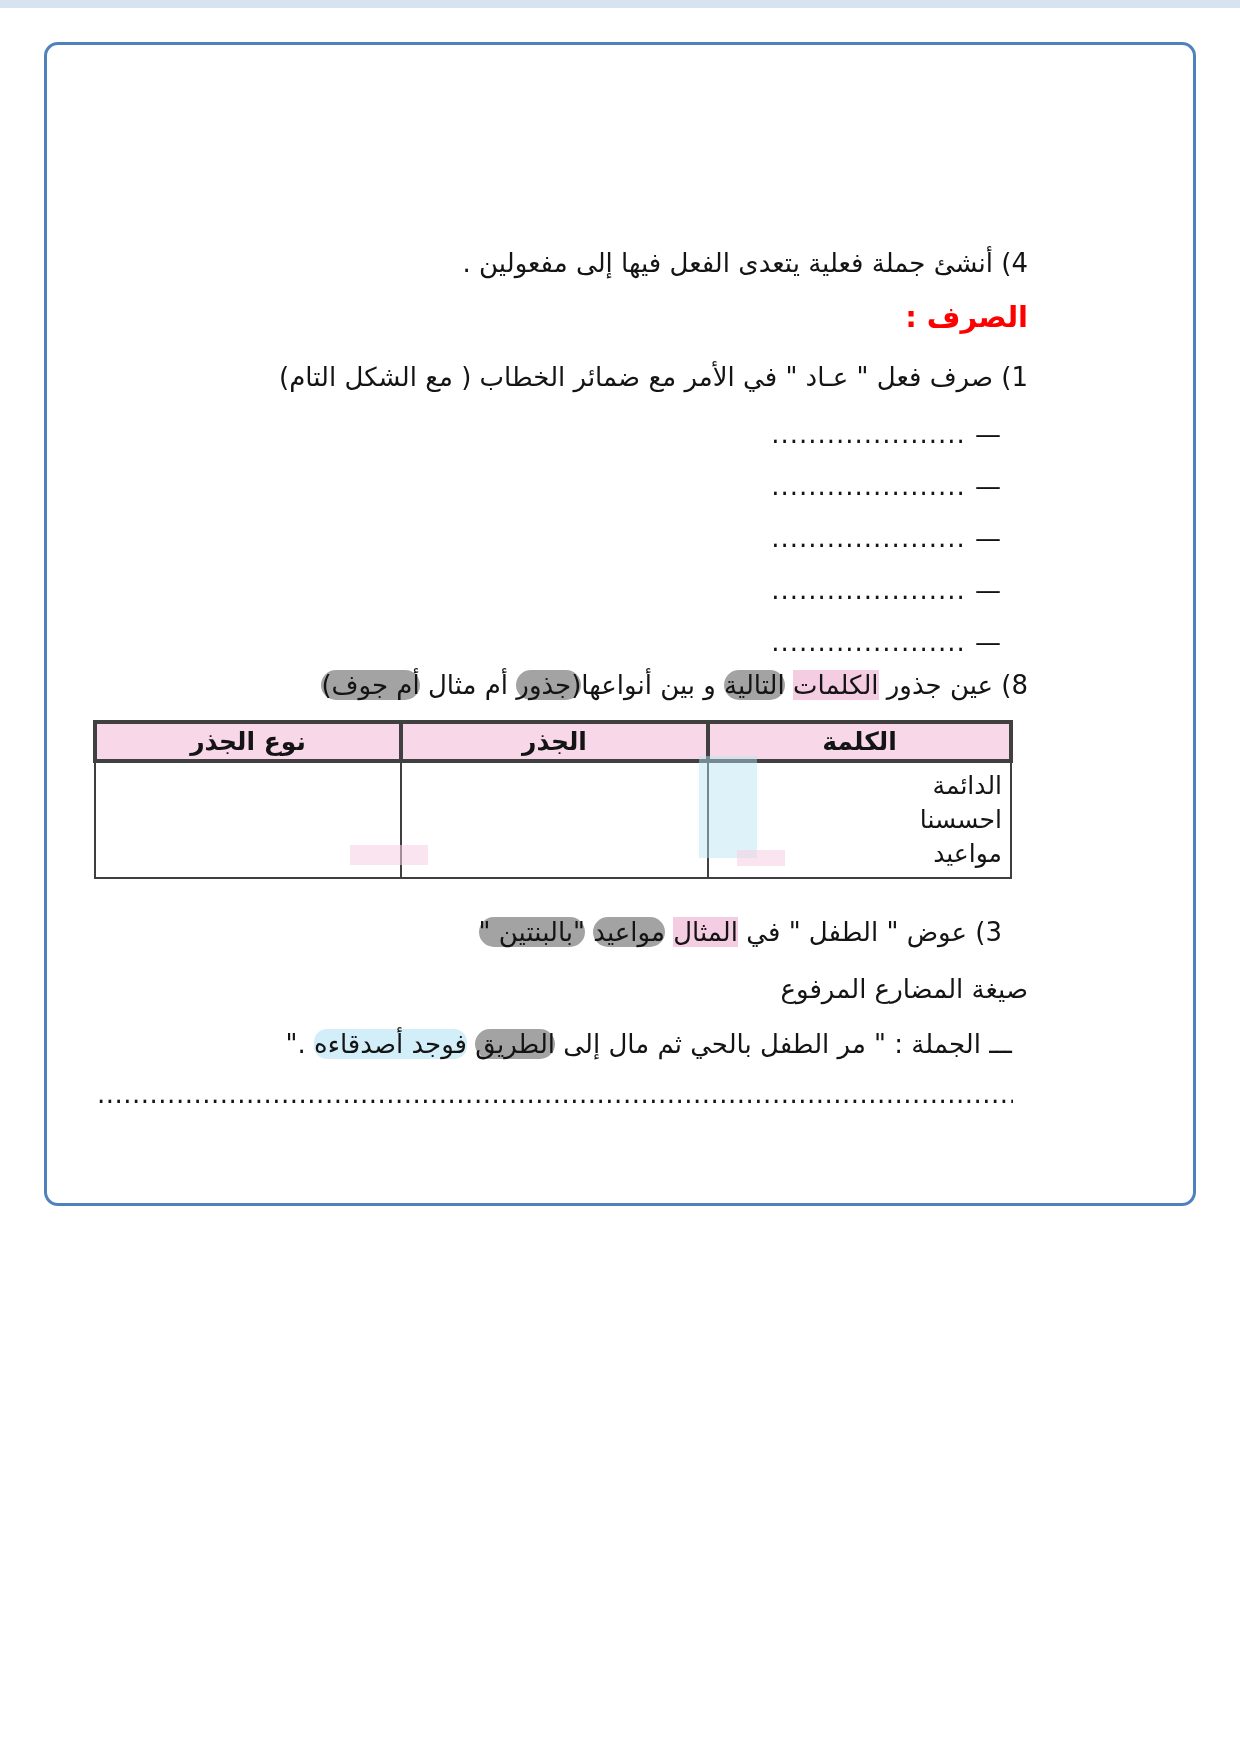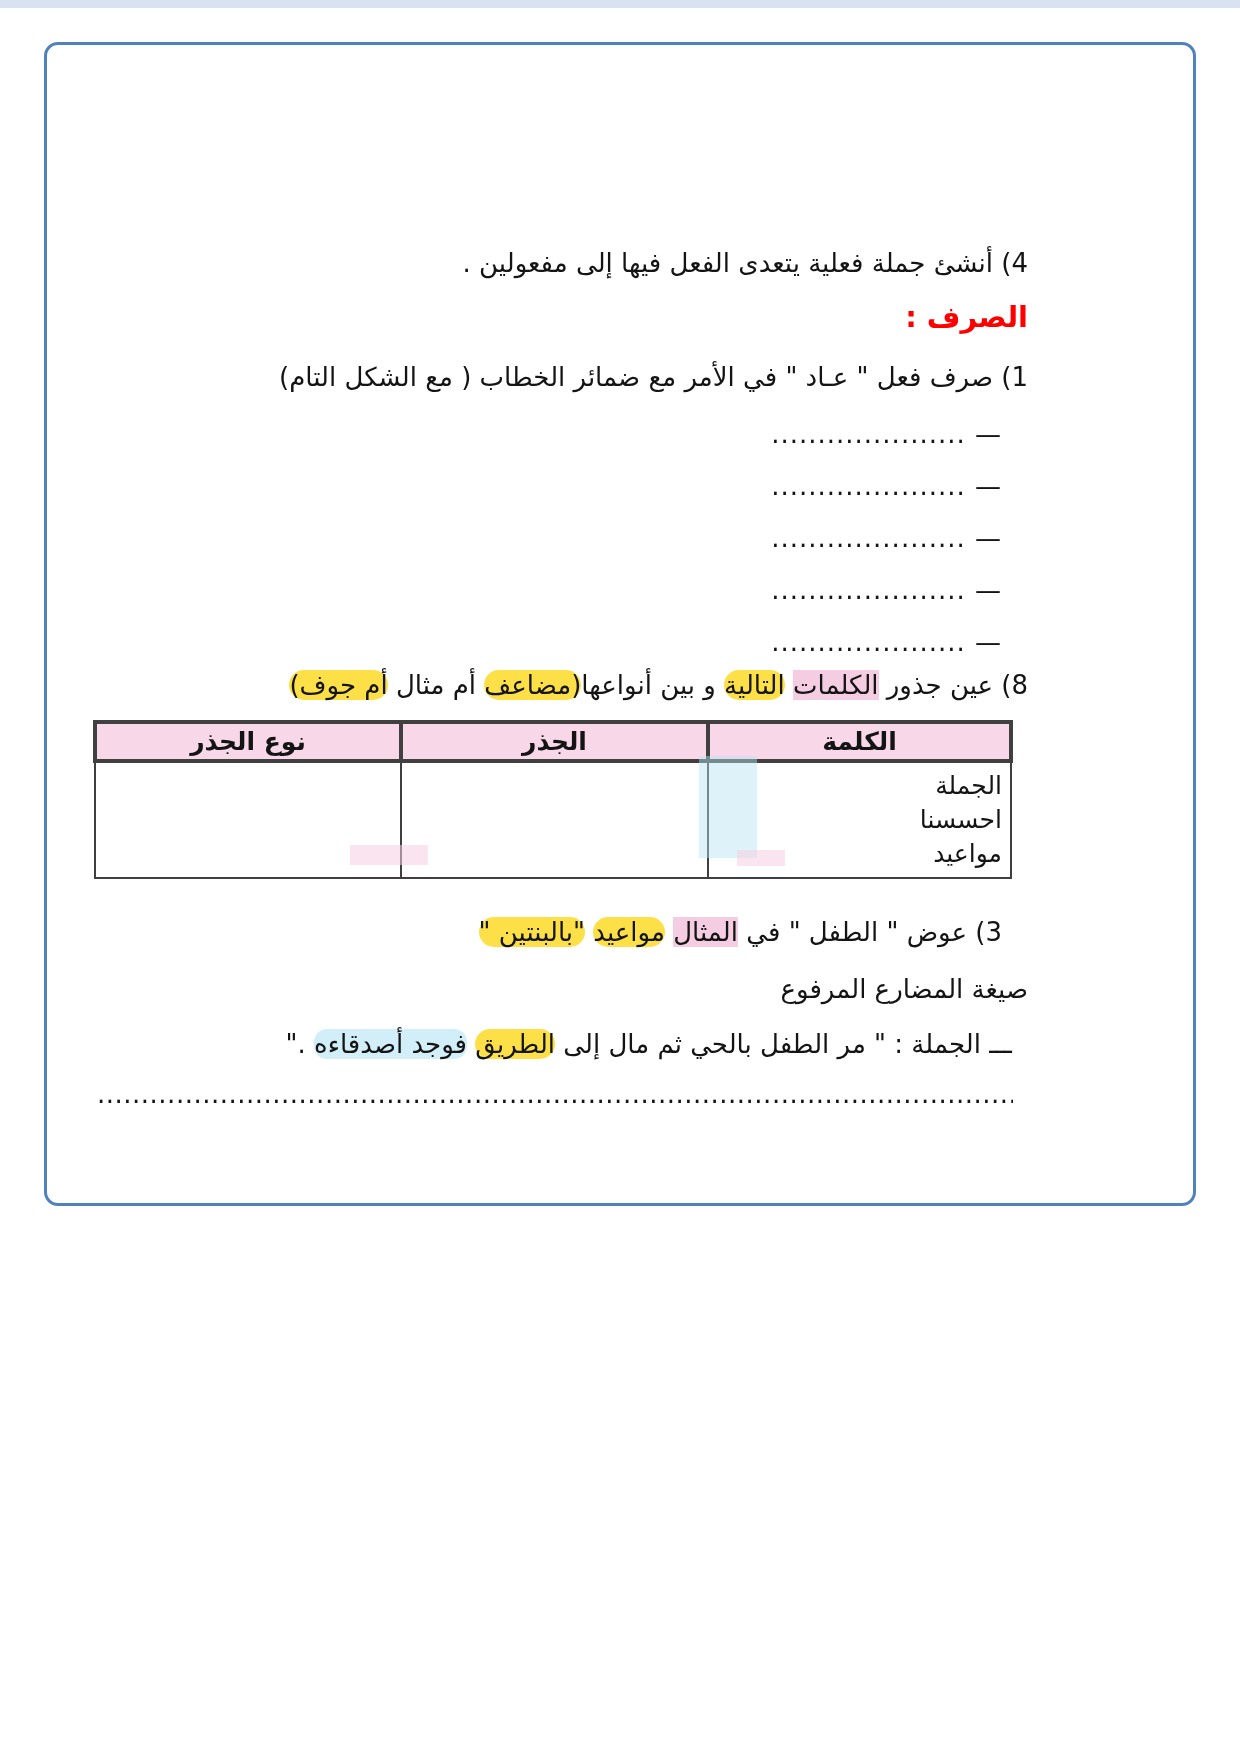--- a/index.html
+++ b/index.html
@@ -61,21 +61,21 @@
     margin: 0 0 19px 0;
     font-size: 26px;
     line-height: 33px;
     letter-spacing: 1px;
     white-space: nowrap;
   }
 
   .q2 { top: 668px; right: 212px; }
 
   .hl-pink       { background: #f5cde2; }
-  .hl-blue       { background: #fde047; border-radius: 15px; }
+  .hl-blue       { background: #a3a3a3; border-radius: 15px; }
   .hl-blue-light { background: #d2eef8; border-radius: 13px; }
 
   .roots-table {
     position: absolute;
     top: 720px; right: 227px;
     width: 916px;
     border-collapse: collapse;
     table-layout: fixed;
   }
   .roots-table th {
@@ -159,39 +159,39 @@
   <p class="line q1">1) صرف فعل " عـاد " في الأمر مع ضمائر الخطاب ( مع الشكل التام)</p>
 
   <div class="ans-lines">
     <p>— .....................</p>
     <p>— .....................</p>
     <p>— .....................</p>
     <p>— .....................</p>
     <p>— .....................</p>
   </div>
 
-  <p class="line q2"><span>8) عين جذور </span><span class="hl-pink">الكلمات</span><span> </span><span class="hl-blue">التالية</span><span> و بين أنواعها</span><span class="hl-blue">(مضاعف</span><span> أم مثال </span><span class="hl-blue">أم جوف)</span></p>
+  <p class="line q2"><span>8) عين جذور </span><span class="hl-pink">الكلمات</span><span> </span><span class="hl-blue">التالية</span><span> و بين أنواعها</span><span class="hl-blue">(جذور</span><span> أم مثال </span><span class="hl-blue">أم جوف)</span></p>
 
   <table class="roots-table">
     <colgroup>
       <col style="width:303px">
       <col style="width:307px">
       <col style="width:306px">
     </colgroup>
     <thead>
       <tr>
         <th>الكلمة</th>
         <th>الجذر</th>
         <th>نوع الجذر</th>
       </tr>
     </thead>
     <tbody>
       <tr>
         <td class="words-cell">
-          <div>الجملة</div>
+          <div>الدائمة</div>
           <div>احسسنا</div>
           <div>مواعيد</div>
         </td>
         <td></td>
         <td></td>
       </tr>
     </tbody>
   </table>
 
   <div class="smudge smudge-cyan"></div>

